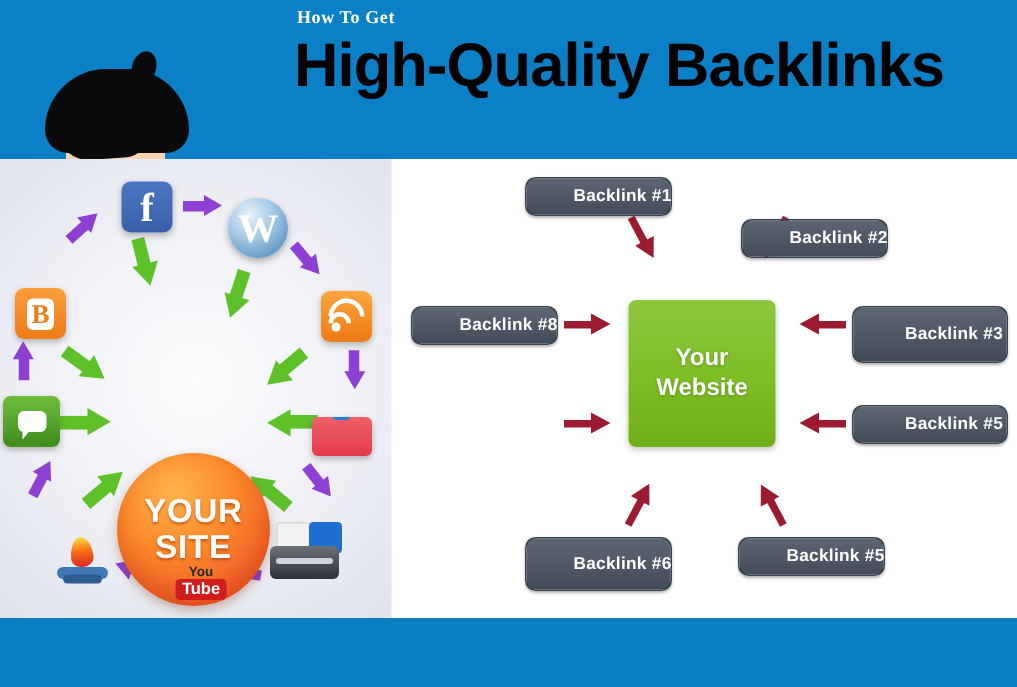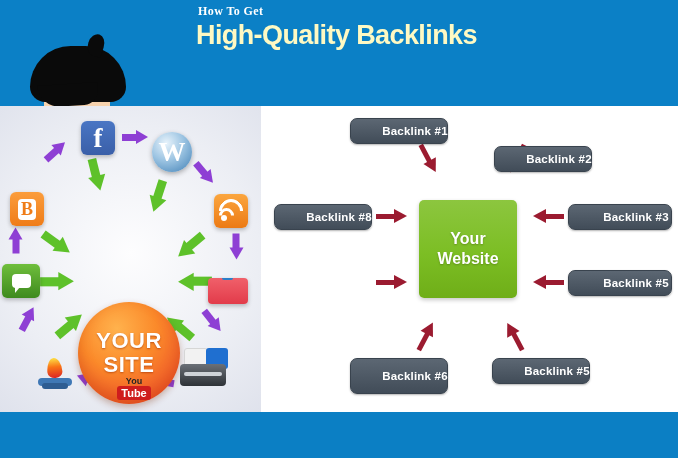--- a/index.html
+++ b/index.html
@@ -27,22 +27,22 @@
     position: absolute; left: 198px; top: 4px;
     color: #ffffff;
     font-size: 12px;
     font-weight: bold;
     letter-spacing: 0.4px;
     white-space: nowrap;
     font-family: Liberation Serif, serif;
   }
   #header-title {
     position: absolute; left: 196px; top: 20px;
-    color: #fef9c3;
-    font-size: 27px;
+    color: #000000;
+    font-size: 41px;
     font-weight: bold;
     letter-spacing: -0.6px;
     white-space: nowrap;
   }
 
   
   #mascot { position: absolute; left: 14px; top: 20px; width: 130px; height: 92px; }
   #mascot-face {
     position: absolute; left: 30px; top: 52px;
     width: 66px; height: 58px;
@@ -194,21 +194,21 @@
     font-size: 11.5px;
     font-weight: bold;
     letter-spacing: 0.2px;
     display: flex; align-items: center; justify-content: center;
     box-shadow: 0 1px 2px rgba(0,0,0,0.3);
     white-space: nowrap;
     padding-left: 32px;
   }
   #bl1 { left: 88px; top: 12px;  width: 98px; height: 26px; }
   #bl2 { left: 232px; top: 12px; width: 98px; height: 26px; margin-top: 28px; }
-  #bl3 { left: 306px; top: 98px; width: 104px; height: 26px; }
+  #bl3 { left: 306px; top: 98px; width: 104px; height: 38px; }
   #bl4 { left: 306px; top: 164px; width: 104px; height: 26px; }
   #bl5 { left: 230px; top: 252px; width: 98px; height: 26px; }
   #bl6 { left: 88px; top: 252px; width: 98px; height: 36px; }
   #bl7 { left: 12px; top: 164px; width: 98px; height: 26px; }
   #bl8 { left: 12px; top: 98px;  width: 98px; height: 26px; }
 
   #website-box {
     position: absolute;
     left: 157px; top: 94px;
     width: 98px; height: 98px;

